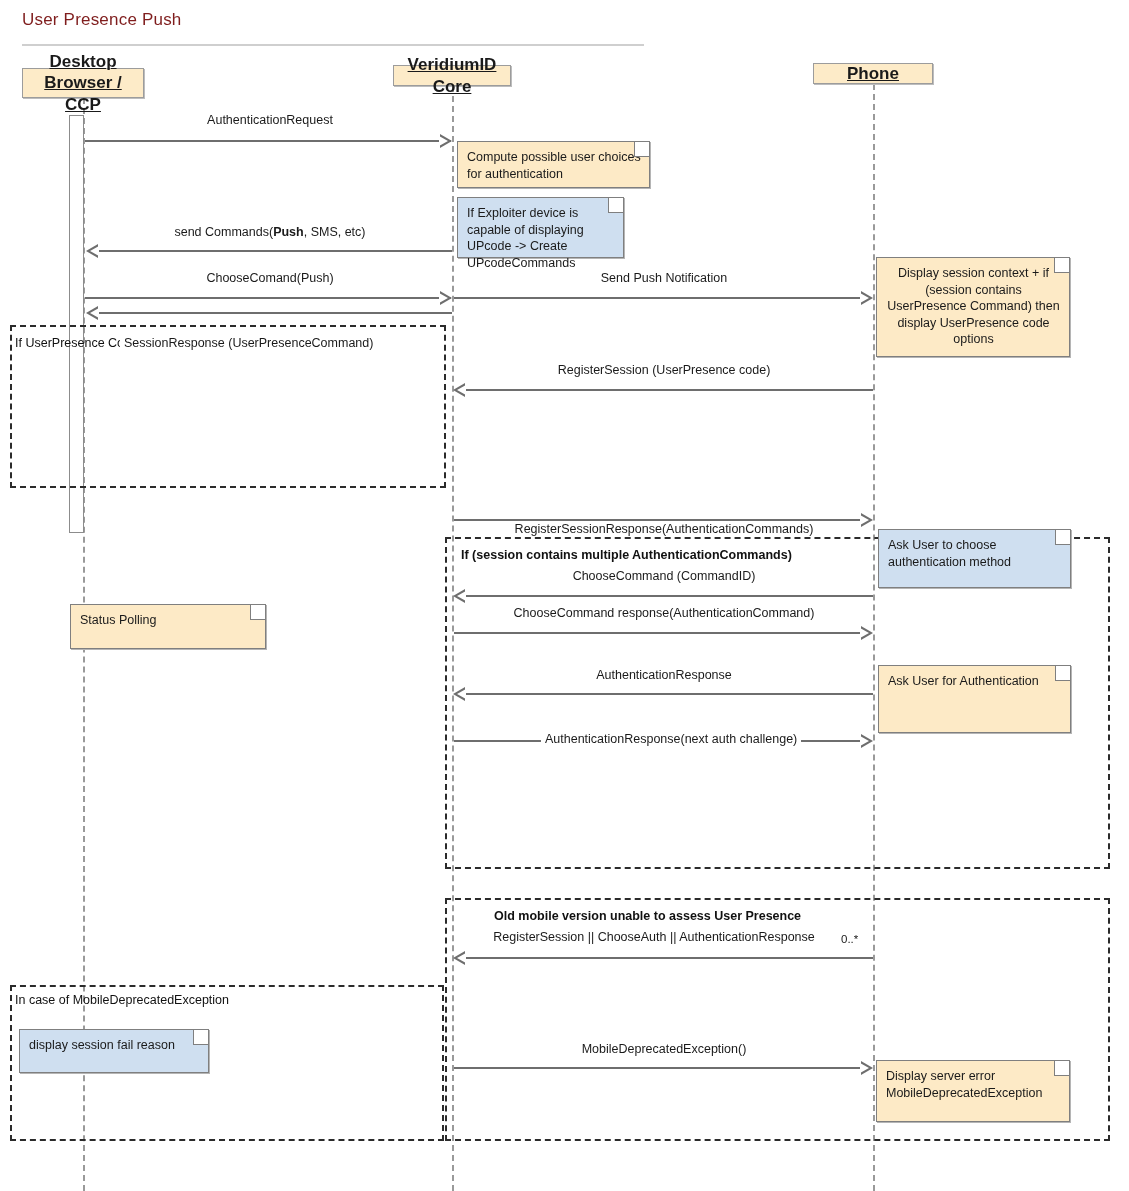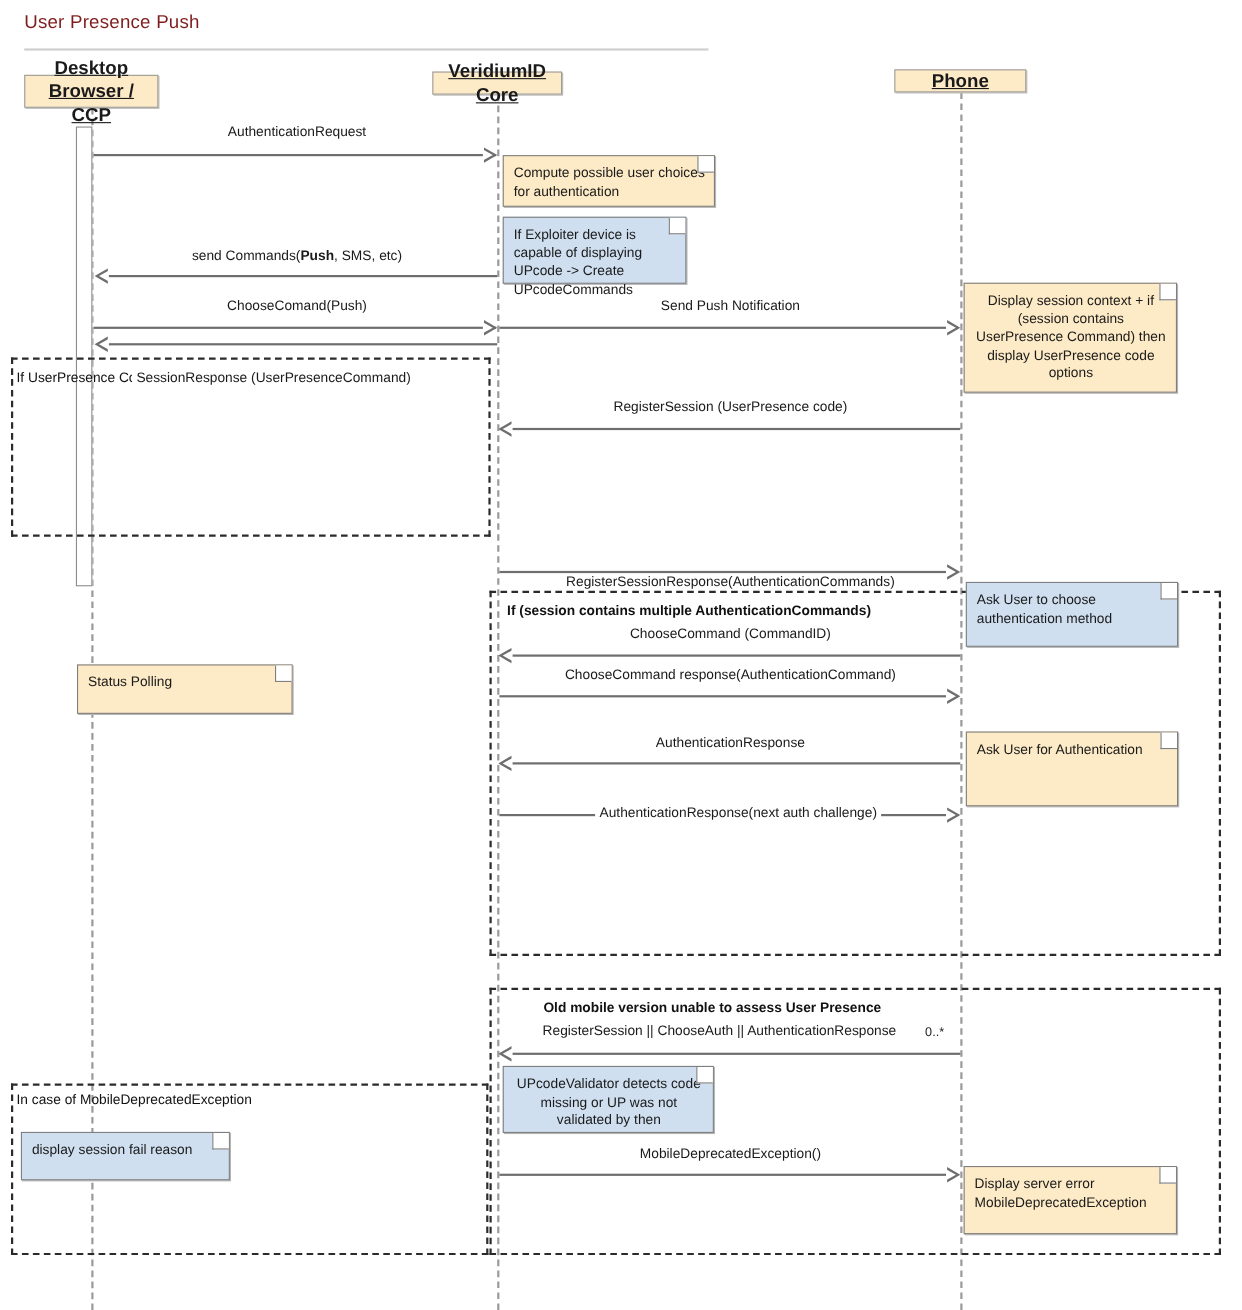--- a/index.html
+++ b/index.html
@@ -271,24 +271,20 @@
   <div class="note yellow" style="left:70px; top:604px; width:196px; height:45px;">
     <span class="fold"></span>
     <span>Status Polling</span>
   </div>
 
   <div class="note yellow" style="left:878px; top:665px; width:193px; height:68px;">
     <span class="fold"></span>
     <span>Ask User for Authentication</span>
   </div>
 
-  <div class="note blue center" style="left:457px; top:969px; width:192px; height:61px;">
-    <span class="fold"></span>
-    <span>UPcodeValidator detects code missing or UP was not validated by then</span>
-  </div>
 
   <div class="note blue" style="left:19px; top:1029px; width:190px; height:44px;">
     <span class="fold"></span>
     <span>display session fail reason</span>
   </div>
 
   <div class="note yellow" style="left:876px; top:1060px; width:194px; height:62px;">
     <span class="fold"></span>
     <span>Display server error MobileDeprecatedException</span>
   </div>

